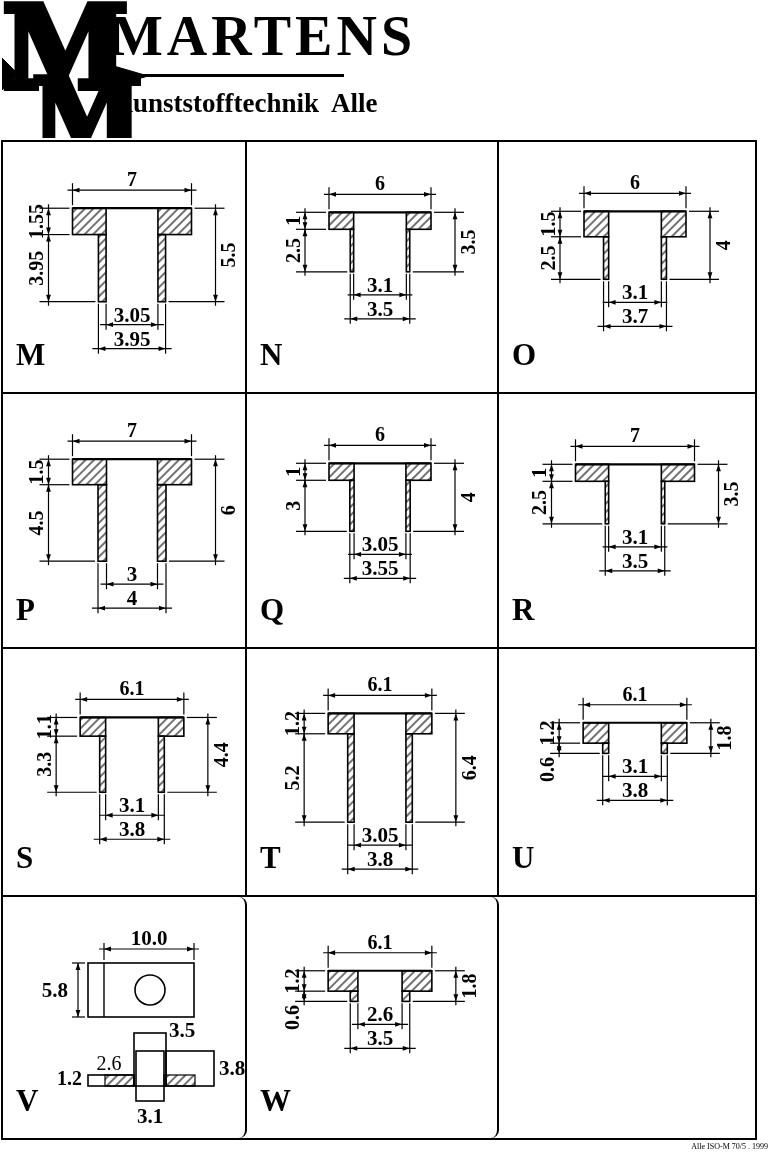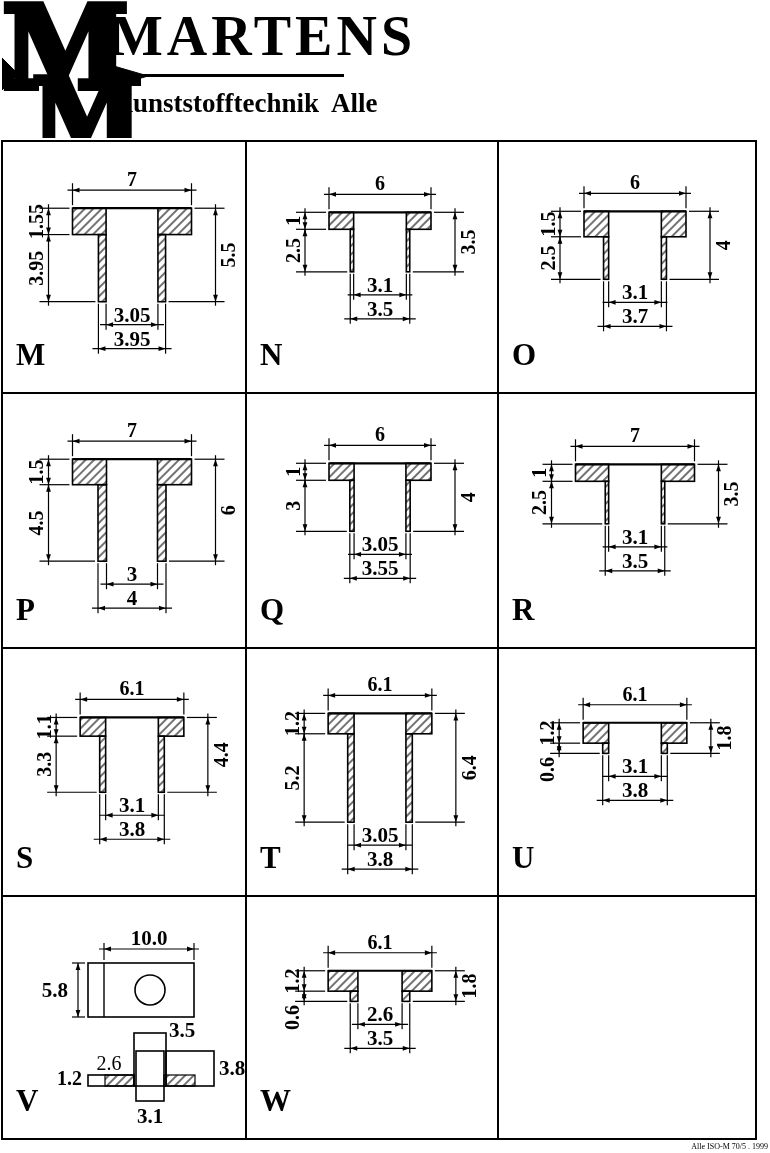--- a/index.html
+++ b/index.html
@@ -11,21 +11,21 @@
          letter-spacing:4px;white-space:pre;}
   .rule{position:absolute;left:97px;top:74px;width:247px;height:3px;background:#000;}
   .sub{position:absolute;left:112px;top:88px;font-size:27px;font-weight:bold;white-space:pre;}
   .grid{position:absolute;left:1px;top:140px;display:grid;
         grid-template-columns:244px 252px 256px;
         grid-template-rows:252px 255px 248px 241px;
         border:2px solid #000;}
   .cell{position:relative;border-right:2px solid #000;border-bottom:2px solid #000;
         box-sizing:border-box;background:#fff;}
   .cell:nth-child(3n){border-right:none;}
-  .cell:nth-child(n+10){border-bottom:none;}
+  .cell:nth-child(n+10){border-bottom:none;border-radius:8px;}
   svg.drawing{position:absolute;left:0;top:0;width:100%;height:100%;display:block;}
   .cell-letter{position:absolute;left:13px;bottom:22px;font-size:31px;font-weight:bold;
                line-height:1;}
   .footnote{position:absolute;right:2px;top:1142px;font-size:8px;font-weight:normal;}
 </style>
 </head>
 <body>
 
 <div class="page">
 

